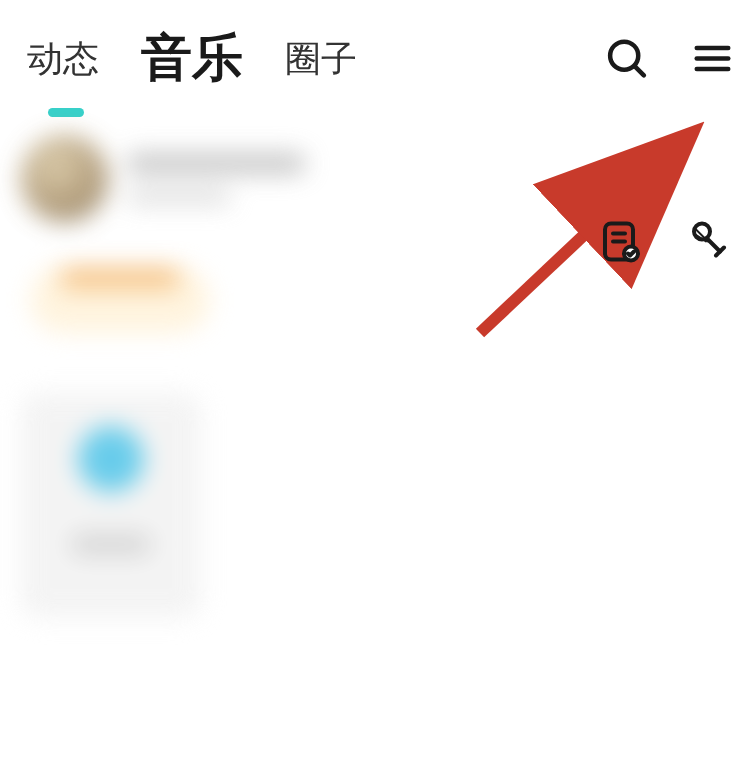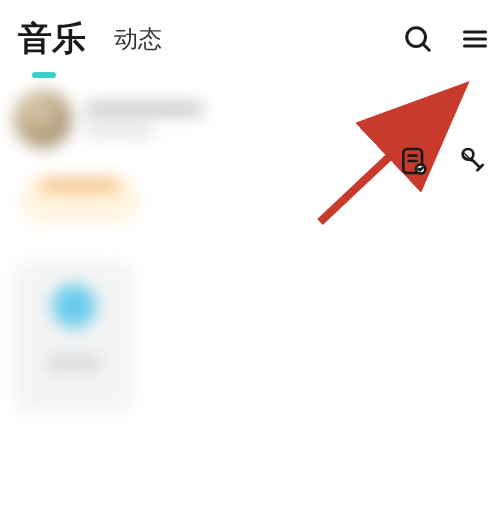--- a/index.html
+++ b/index.html
@@ -162,22 +162,23 @@
       width: 180px;
       height: 160px;
       z-index: 5;
       pointer-events: none;
     }
   </style>
 </head>
 <body>
 
 <div class="header">
+  <div class="tab">动态</div>
   <div class="tab active">音乐</div>
-  <div class="tab">动态</div>
+  <div class="tab">圈子</div>
   <div class="header-spacer"></div>
   <div class="header-icon">
     <svg width="30" height="30" viewBox="0 0 24 24" fill="none" stroke="#1a1a1a" stroke-width="2.4" stroke-linecap="round">
       <circle cx="10.5" cy="10.5" r="7.5"></circle>
       <line x1="16.2" y1="16.2" x2="21" y2="21"></line>
     </svg>
   </div>
   <div class="header-icon">
     <svg width="28" height="28" viewBox="0 0 24 24" stroke="#1a1a1a" stroke-width="2.6" stroke-linecap="round">
       <line x1="3" y1="6" x2="21" y2="6"></line>

